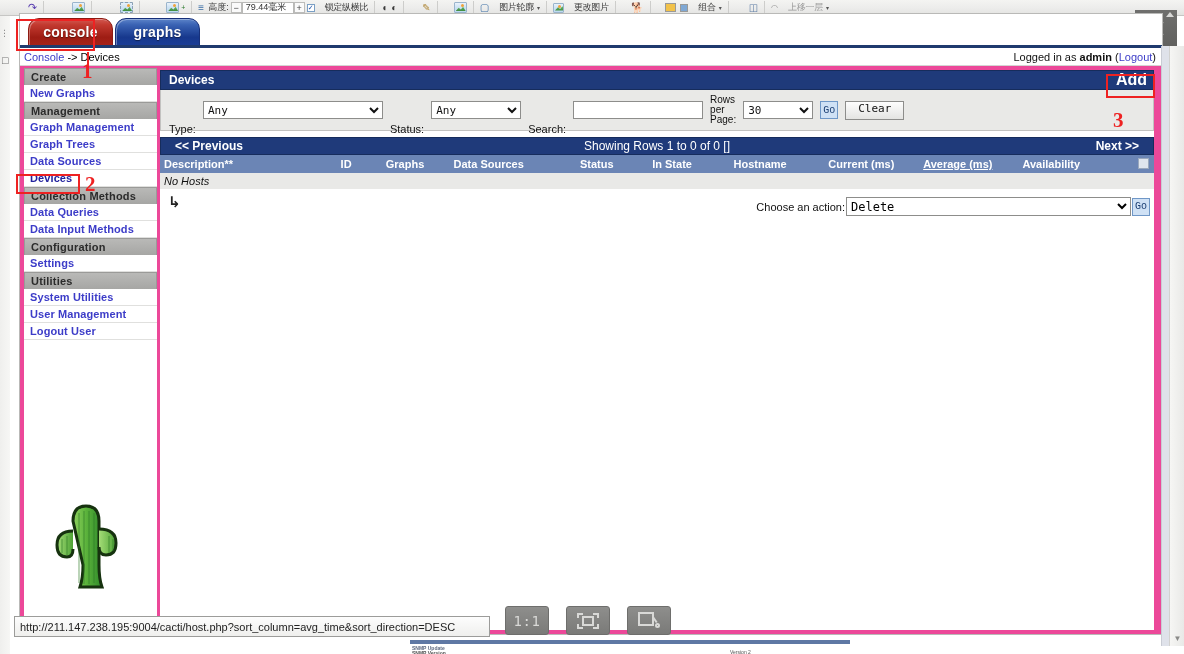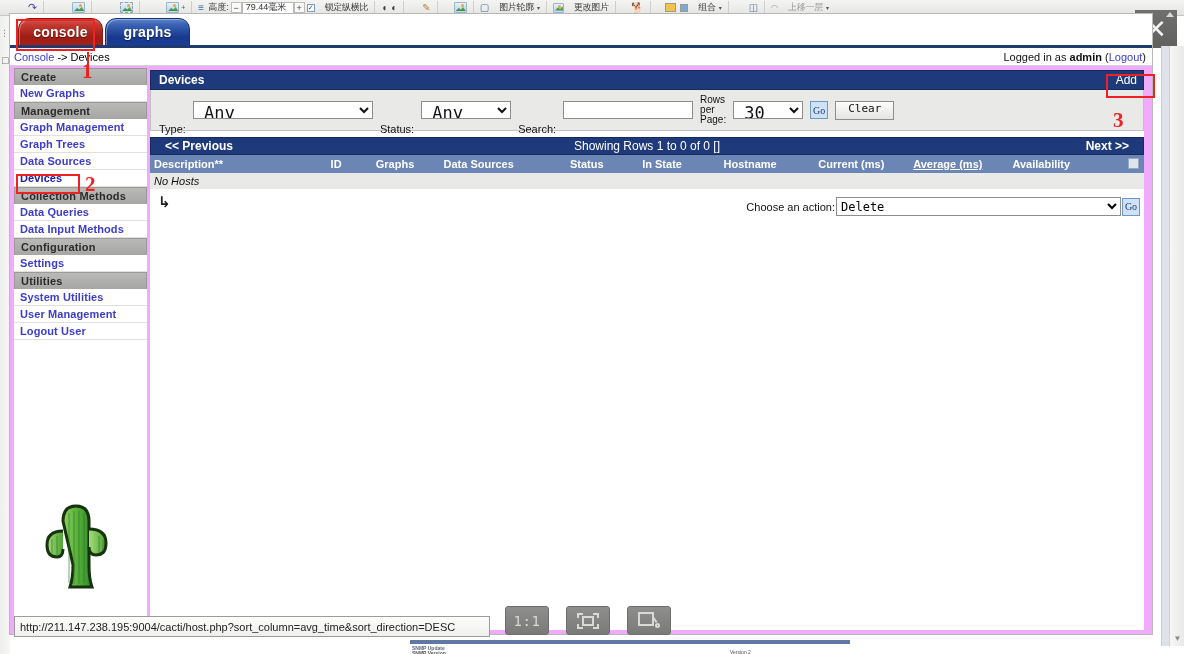--- a/index.html
+++ b/index.html
@@ -81,22 +81,22 @@
     color:#f2f2f2; font-size:26px; font-weight:300; line-height:1;
   }
   .win-close .tick {
     position:absolute; right:3px; top:2px; width:0;height:0;
     border-left:4px solid transparent; border-right:4px solid transparent;
     border-bottom:5px solid #d8d8d6;
   }
 
   
   .page {
-    position:absolute; left:10px; top:14px; width:1142px; height:620px;
-    background:#f0abfc;
+    position:absolute; left:20px; top:14px; width:1142px; height:620px;
+    background:#ec4899;
     box-shadow: 0 0 0 1px #b9b9b7;
   }
   .tabs-bar {
     position:absolute; left:0; top:0; width:100%; height:33px;
     background:#ffffff;
   }
   .tab {
     position:absolute; top:4px; height:28px; width:85px;
     border-radius:11px 11px 0 0;
     display:flex; align-items:center; justify-content:center;
@@ -158,40 +158,40 @@
     position:absolute; left:140px; top:56px; right:8px; bottom:4px;
     background:#ffffff;
   }
   .panel-title {
     height:20px; background:#1f3a7a;
     display:flex; align-items:center; justify-content:space-between;
     padding:0 6px 0 8px;
     color:#ffffff; font-size:12px; font-weight:bold;
     border:1px solid #162c5c;
   }
-  .panel-title .add-link { color:#ffffff; text-decoration:none; font-size:12px; font-weight:normal;}
+  .panel-title .add-link { color:#ffffff; text-decoration:none; font-size:16px; font-weight:bold;}
   .filter-bar {
     background:#e9e9e7; border:1px solid #c2c2c0; border-top:none;
     padding:6px 8px; display:flex; align-items:center; gap:7px;
     font-size:11px; color:#111; height:41px;
   }
   .filter-bar label { font-size:11px; color:#111; white-space:nowrap;margin-top:38px; }
   select.fsel {
     font-family:"DejaVu Sans Mono","Liberation Mono",monospace;
-    font-size:17px; height:18px; padding:0 6px;
+    font-size:11px; height:18px; padding:0 0;
     border:1px solid #8d8d8b; background:#fff; color:#111;
   }
   input.ftext {
     height:18px; border:1px solid #8d8d8b; background:#fff;
     width:130px; font-size:11px; padding:0 3px;
   }
   .rows-lbl { line-height:10px; font-size:10px; }
   .btn-go {
     width:18px;height:18px; border:1px solid #6f97c7; background:#cfe1f5;
-    color:#1c3f73; font-family:Liberation Serif, serif;
+    color:#1c3f73; font-family:Liberation Mono, monospace;
     font-size:10px; display:flex;align-items:center;justify-content:center; cursor:pointer;
   }
   .btn-clear {
     height:19px; padding:0 12px; border:1px solid #8d8d8b;
     background: linear-gradient(to bottom,#fdfdfd,#e4e4e2);
     font-family:"DejaVu Sans Mono","Liberation Mono",monospace;
     font-size:11px; color:#111; cursor:pointer;
   }
   .pager {
     margin-top:6px; height:18px; background:#1f3a7a; color:#fff;

